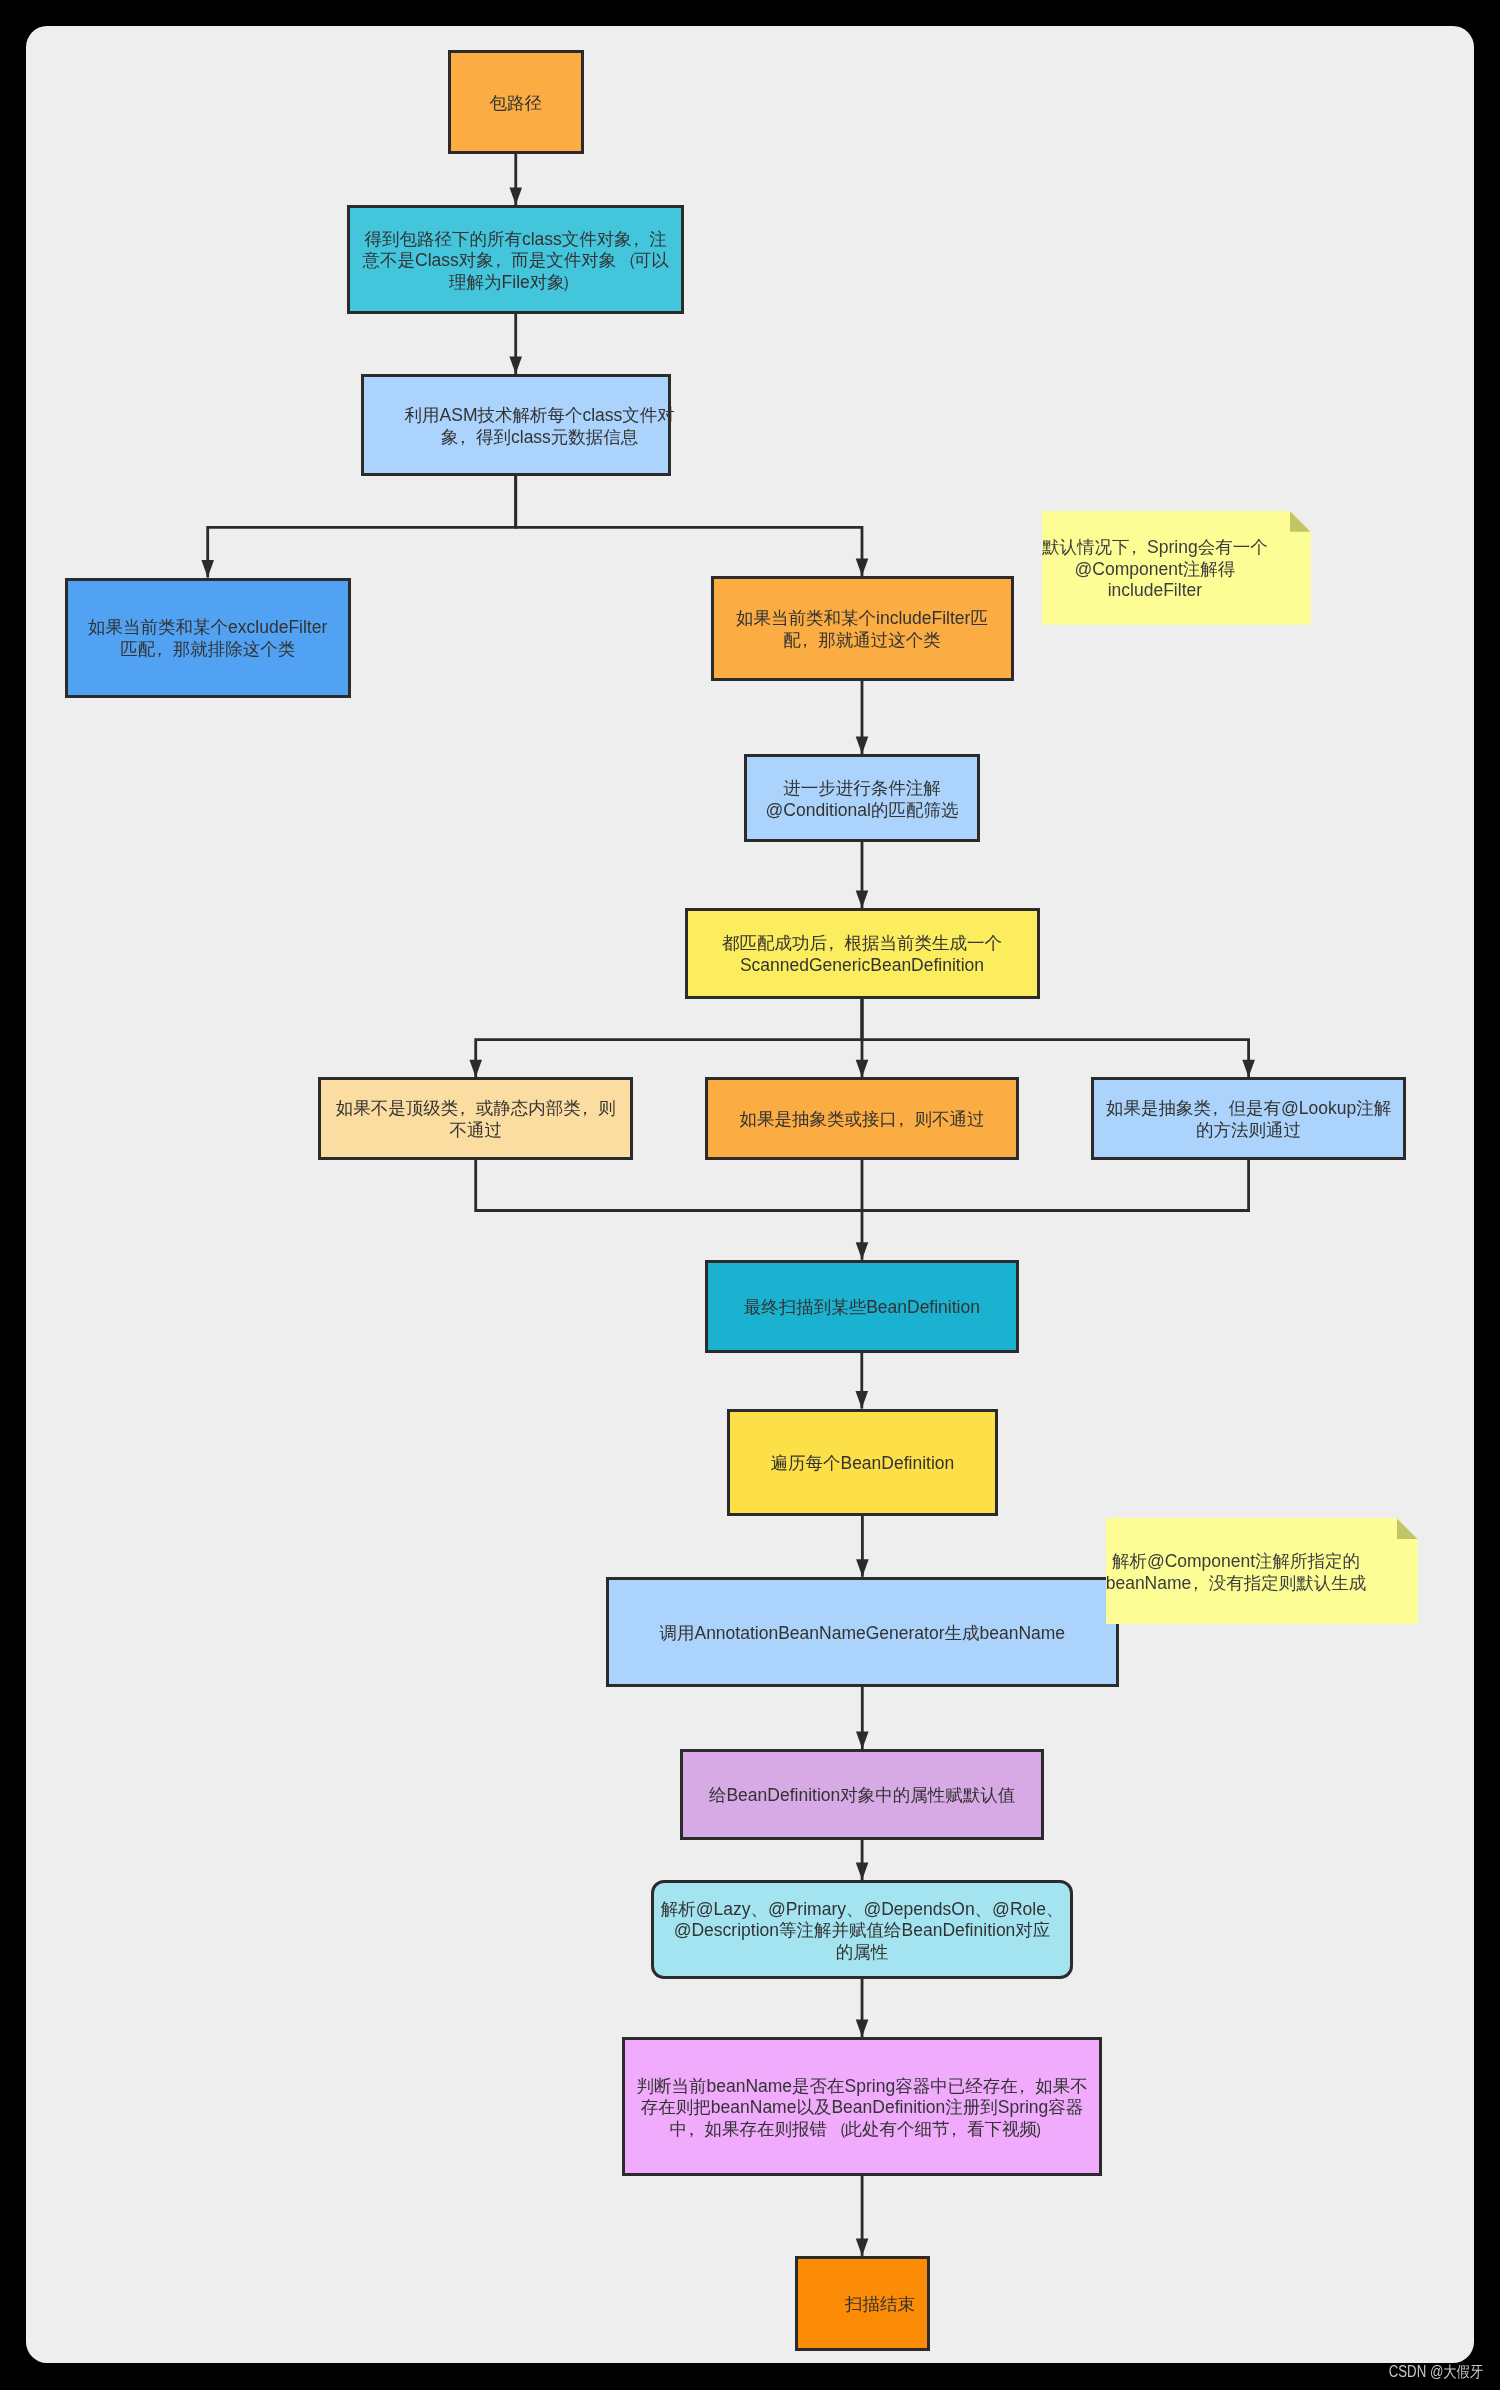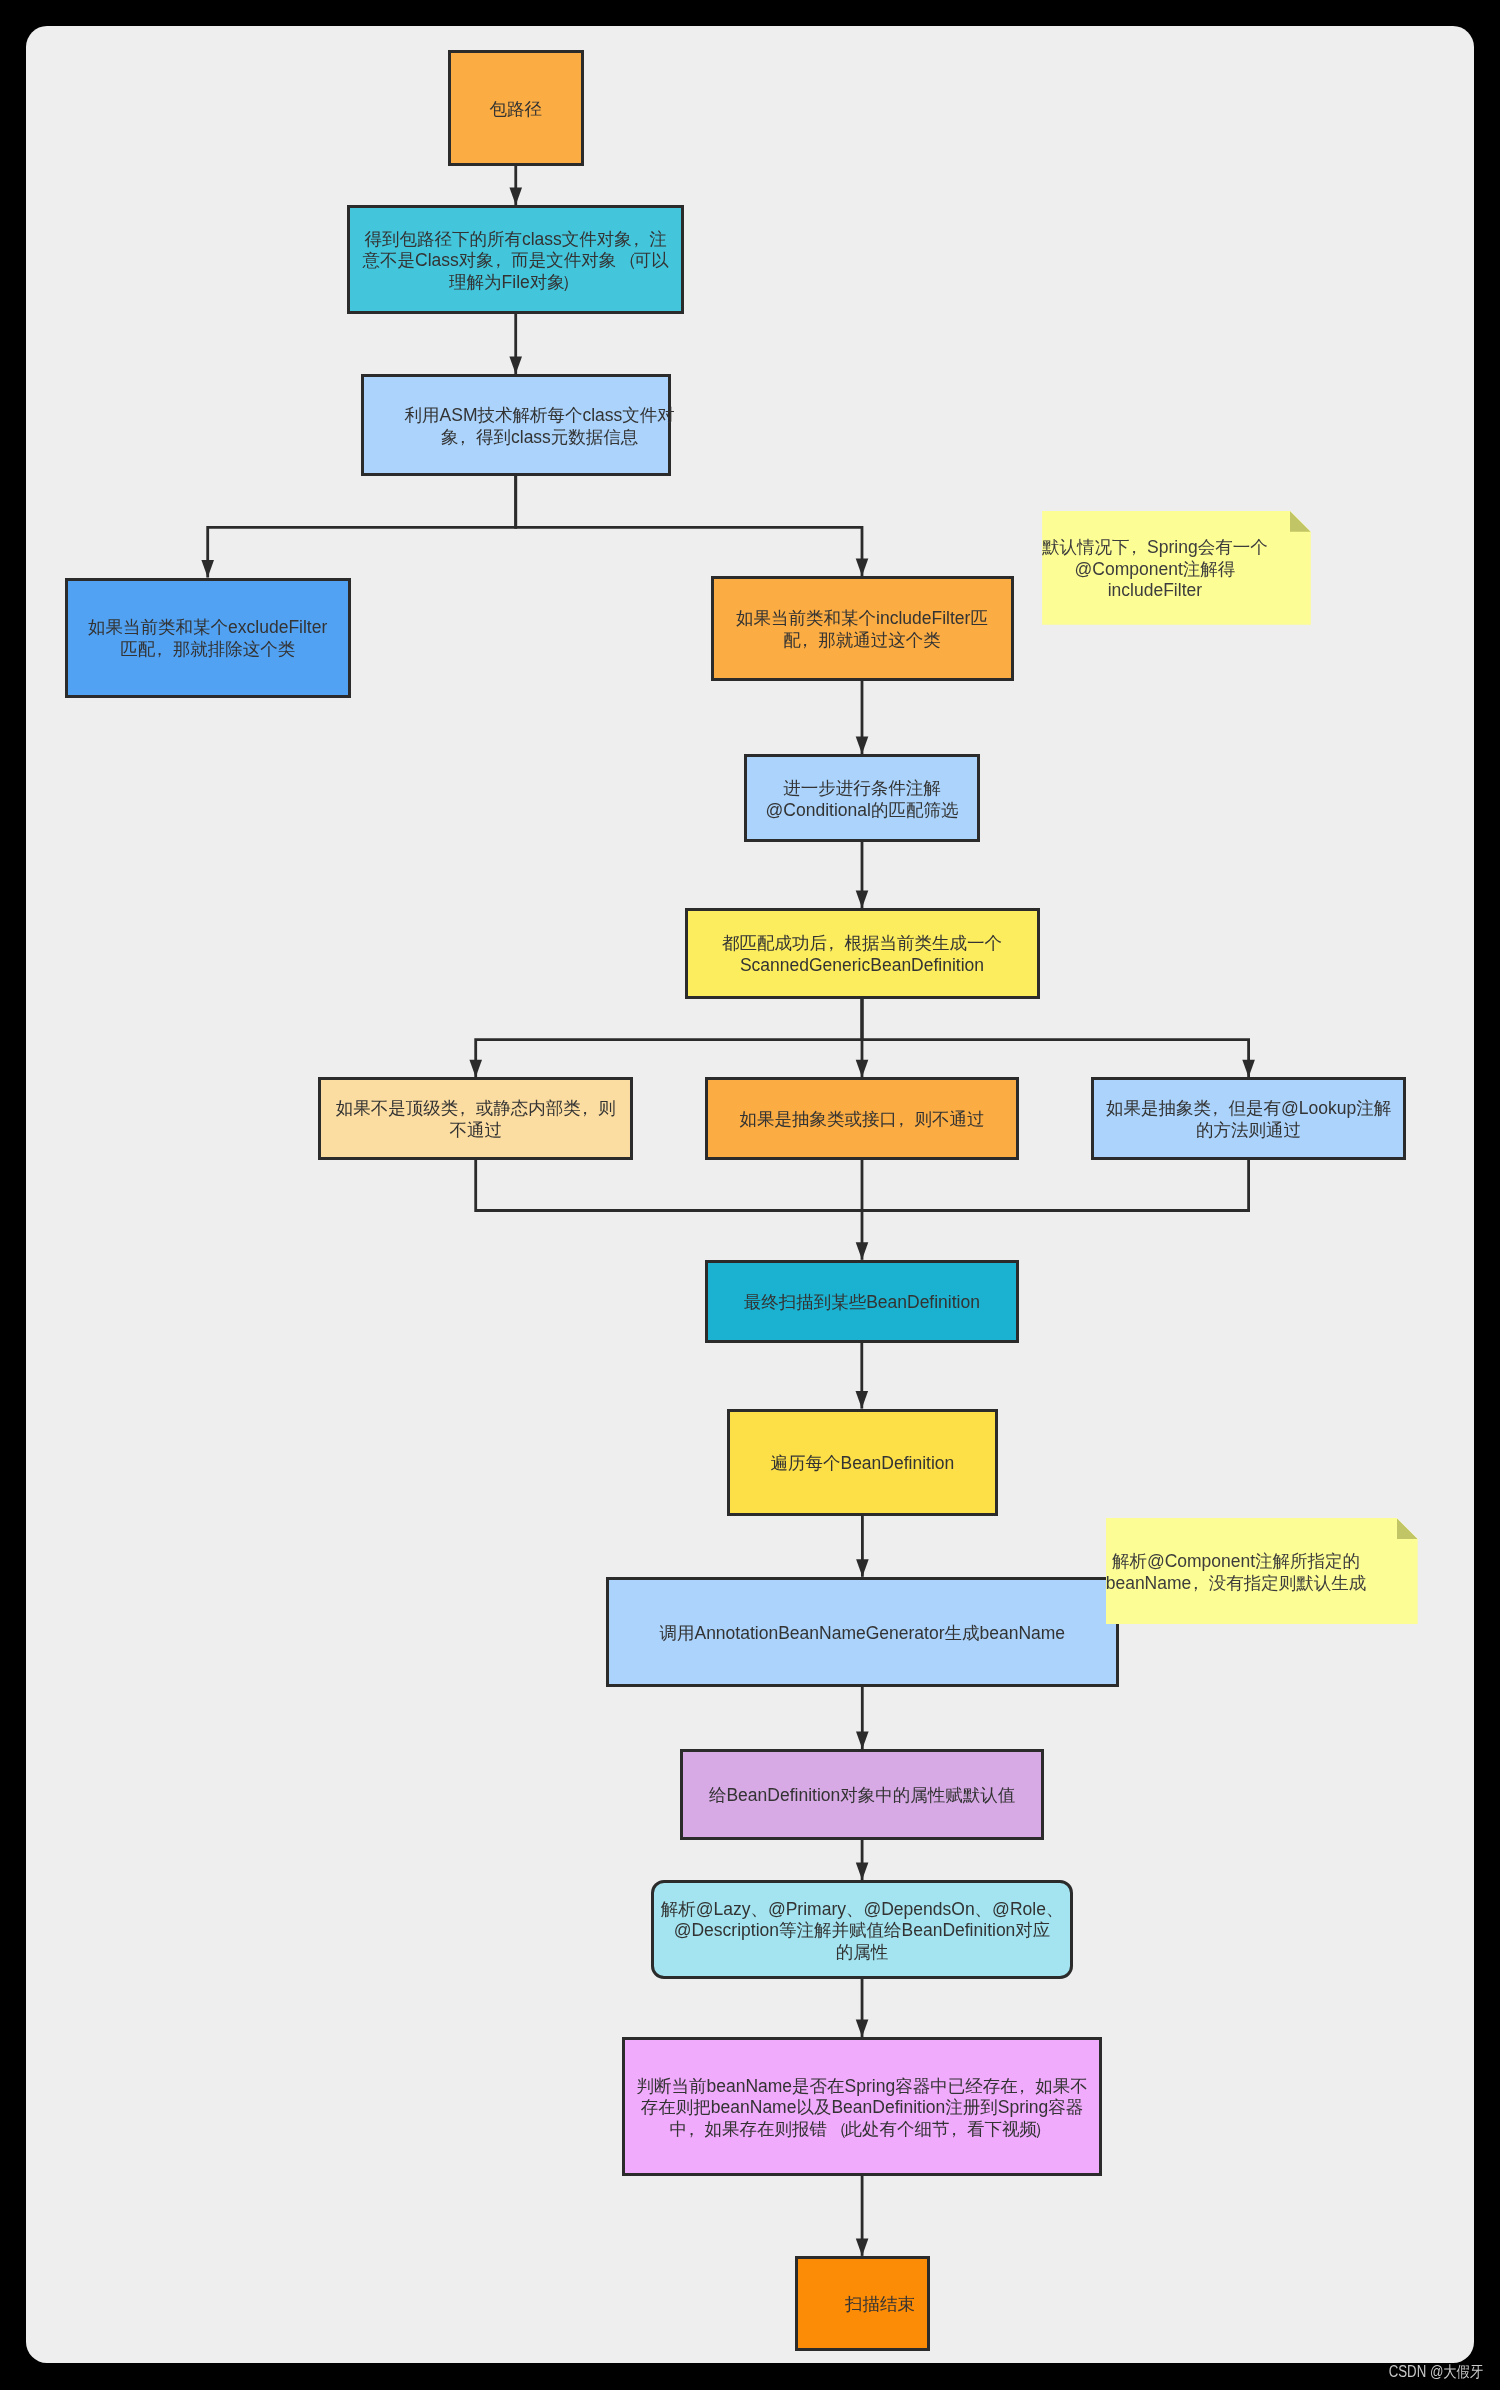--- a/index.html
+++ b/index.html
@@ -106,21 +106,21 @@
         </g>
       <g>
           <polyline points="836.05,1952.8 836.05,2011" fill="none" stroke="#2b2b2b" stroke-width="2.8" stroke-linecap="butt" stroke-linejoin="miter"></polyline>
           <path d="M 829.75 1993.5 L 842.3499999999999 1993.5 L 836.05 2011 Z" fill="#2b2b2b" stroke="none"></path>
         </g>
       <g>
           <polyline points="836.1,2139.8 836.1,2229.9" fill="none" stroke="#2b2b2b" stroke-width="2.8" stroke-linecap="butt" stroke-linejoin="miter"></polyline>
           <path d="M 829.8000000000001 2212.4 L 842.4 2212.4 L 836.1 2229.9 Z" fill="#2b2b2b" stroke="none"></path>
         </g>
     </svg>
-    <div class="node" style="left: 422px; top: 24px; width: 135.5px; height: 116px; background: rgb(251, 172, 66);">
+    <div class="node" style="left: 422px; top: 24px; width: 135.5px; height: 104px; background: rgb(251, 172, 66);">
       <span>包路径</span>
     </div>
     <div class="node" style="left: 321.2px; top: 179px; width: 337px; height: 109px; background: rgb(67, 198, 220);">
       <span>得到包路径下的所有class文件对象<span class="pt" style="transform: translateX(-4.4px);">，</span>注
 意不是Class对象<span class="pt" style="transform: translateX(-4.4px);">，</span>而是文件对象<span class="pt" style="transform: translateX(3px);">（</span>可以
 理解为File对象<span class="pt" style="transform: translateX(-3px);">）</span></span>
     </div>
     <div class="node" style="left: 334.7px; top: 348px; width: 310px; height: 102px; background: rgb(171, 211, 251); padding-left: 48px;">
       <span>利用ASM技术解析每个class文件对
 象<span class="pt" style="transform: translateX(-4.4px);">，</span>得到class元数据信息</span>
@@ -145,21 +145,21 @@
       <span>如果不是顶级类<span class="pt" style="transform: translateX(-4.4px);">，</span>或静态内部类<span class="pt" style="transform: translateX(-4.4px);">，</span>则
 不通过</span>
     </div>
     <div class="node" style="left: 678.6px; top: 1051.2px; width: 314.8px; height: 82.5px; background: rgb(251, 172, 66);">
       <span>如果是抽象类或接口<span class="pt" style="transform: translateX(-4.4px);">，</span>则不通过</span>
     </div>
     <div class="node" style="left: 1065.2px; top: 1051.2px; width: 314.8px; height: 82.5px; background: rgb(171, 211, 251);">
       <span>如果是抽象类<span class="pt" style="transform: translateX(-4.4px);">，</span>但是有@Lookup注解
 的方法则通过</span>
     </div>
-    <div class="node" style="left: 678.8px; top: 1233.8px; width: 314px; height: 83px; background: rgb(26, 178, 208);">
+    <div class="node" style="left: 678.8px; top: 1233.8px; width: 314px; height: 93px; background: rgb(26, 178, 208);">
       <span>最终扫描到某些BeanDefinition</span>
     </div>
     <div class="node" style="left: 700.9px; top: 1382.6px; width: 271px; height: 107px; background: #fde047;">
       <span>遍历每个BeanDefinition</span>
     </div>
     <div class="node" style="left: 579.8px; top: 1550.8px; width: 513px; height: 110px; background: rgb(171, 211, 251);">
       <span>调用AnnotationBeanNameGenerator生成beanName</span>
     </div>
     <div class="node" style="left: 654.2px; top: 1723px; width: 363.8px; height: 90.6px; background: rgb(215, 170, 229);">
       <span>给BeanDefinition对象中的属性赋默认值</span>

